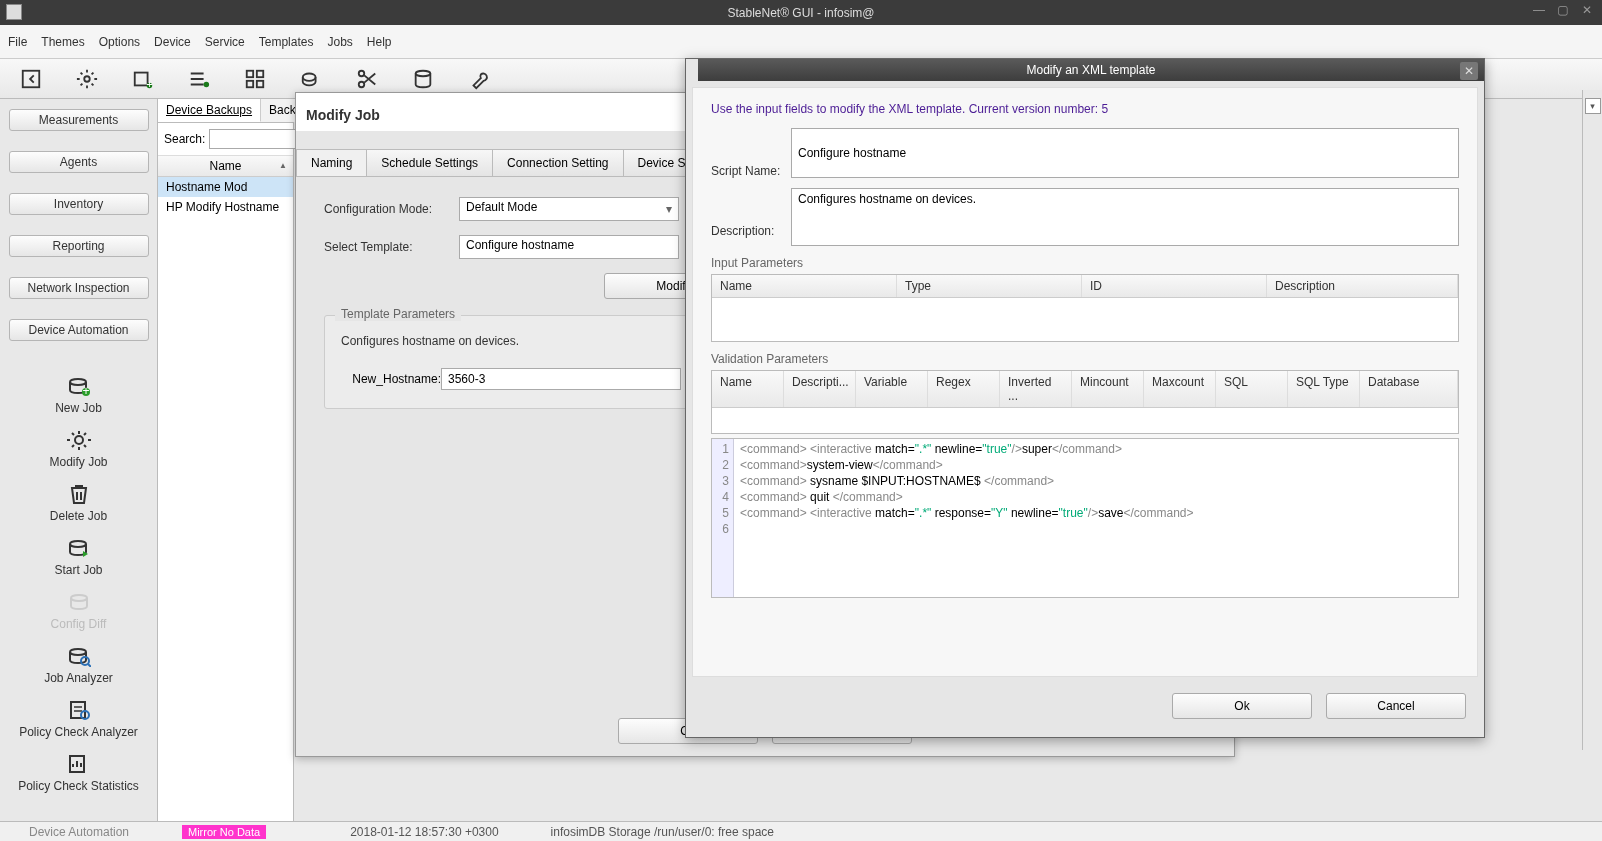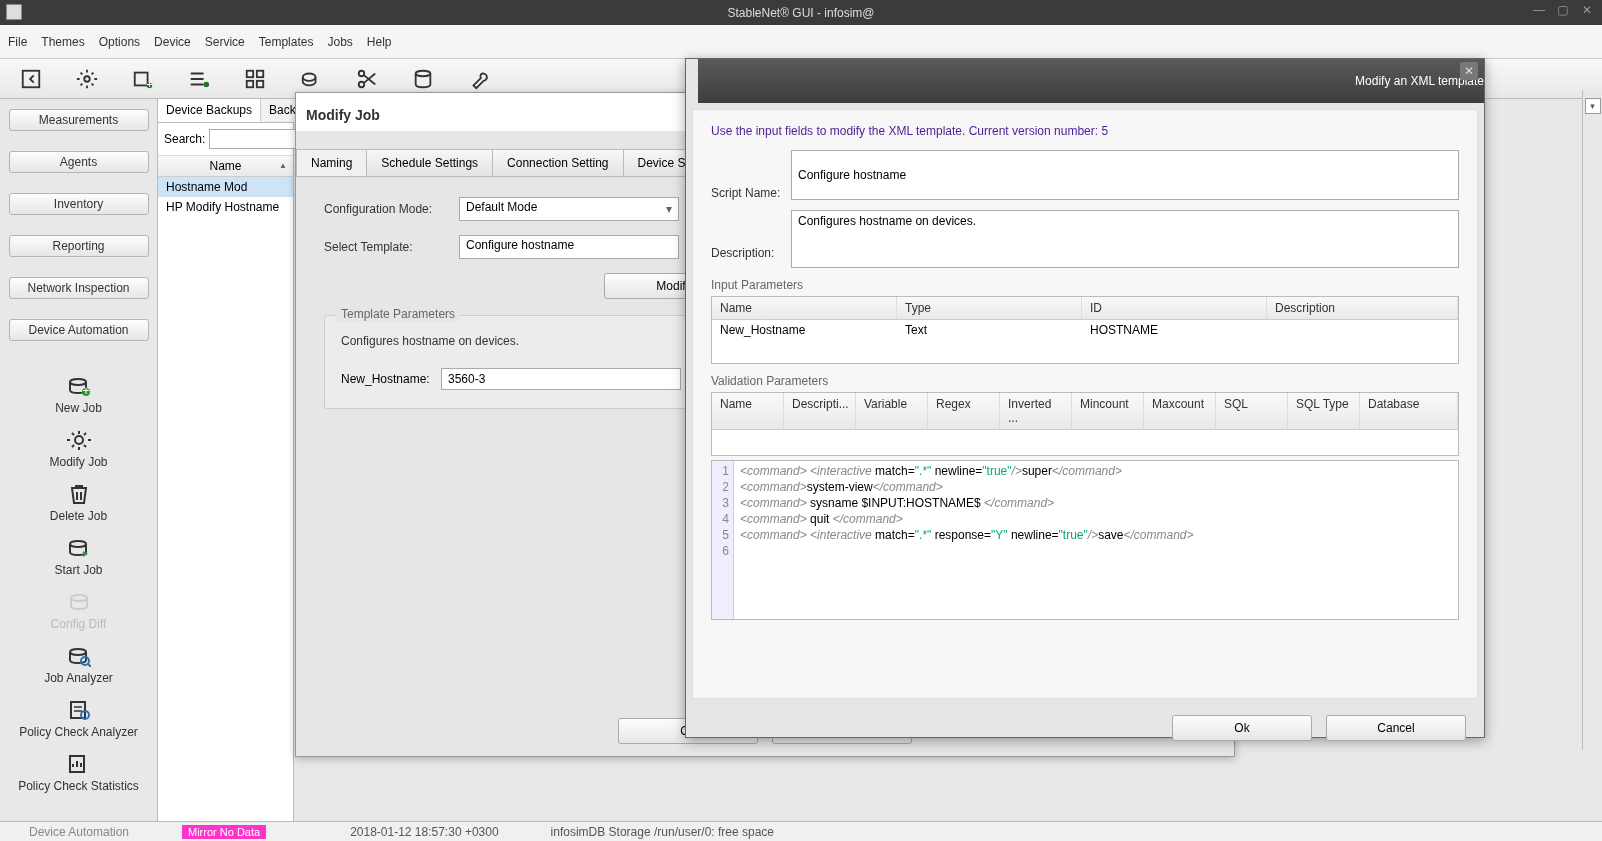--- a/index.html
+++ b/index.html
@@ -22,21 +22,21 @@
 .sidebar-left { width:158px; background:#e8e8e8; border-right:1px solid #bbb; display:flex; flex-direction:column; align-items:center; padding-top:10px; }
 .sidebar-left .nav-btn { width:140px; height:22px; background:linear-gradient(#fdfdfd,#e6e6e6); border:1px solid #b5b5b5; border-radius:3px; margin-bottom:20px; display:flex; align-items:center; justify-content:center; color:#333; cursor:pointer; font-size:12px; }
 .sidebar-left .action-item { margin-top:14px; display:flex; flex-direction:column; align-items:center; gap:4px; cursor:pointer; }
 .sidebar-left .action-item .icn { width:24px; height:22px; display:inline-block; }
 .sidebar-left .action-item span { font-size:12px; color:#333; }
 .sidebar-left .action-item.disabled span { color:#bbb; }
 
 .midpanel { width:136px; background:#fff; border-right:1px solid #bbb; }
 .midpanel .tabrow { height:24px; background:linear-gradient(#f8f8f8,#e8e8e8); border-bottom:1px solid #bbb; display:flex; }
 .midpanel .tabrow .tab { padding:4px 8px; border-right:1px solid #ccc; background:#f2f2f2; font-size:12px; white-space:nowrap; }
-.midpanel .tabrow .tab.active { background:#fff; border-bottom:1px solid #fff; }
+.midpanel .tabrow .tab.active { background:#fff; border-bottom:1px solid #fff;text-decoration:underline; }
 .midpanel .searchrow { padding:6px; display:flex; align-items:center; gap:4px; border-bottom:1px solid #ddd; }
 .midpanel .searchrow input { flex:1; height:20px; border:1px solid #aaa; padding:0 4px; }
 .midpanel .colhead { background:linear-gradient(#f9f9f9,#e9e9e9); border-bottom:1px solid #ccc; text-align:center; padding:3px; font-size:12px; position:relative; }
 .midpanel .colhead::after { content:"▲"; font-size:8px; position:absolute; right:6px; top:5px; color:#666; }
 .midpanel .listitem { padding:3px 8px; cursor:pointer; font-size:12px; white-space:nowrap; overflow:hidden; }
 .midpanel .listitem.sel { background:#cde4f7; }
 
 .statusbar { position:absolute; bottom:0; left:0; right:0; height:20px; background:#f0f0f0; border-top:1px solid #bbb; display:flex; align-items:center; font-size:11px; color:#555; }
 .statusbar .seg-left { width:158px; text-align:center; color:#888; }
 .statusbar .pink { background:#ff33cc; color:#fff; padding:1px 6px; margin:0 4px; font-size:11px; }
@@ -49,46 +49,46 @@
 .modify-job-panel .mj-body { padding:20px 28px; }
 .modify-job-panel .formrow { display:flex; align-items:center; margin-bottom:14px; }
 .modify-job-panel .formrow label { width:135px; color:#333; }
 .modify-job-panel .formrow .sel, .modify-job-panel .formrow .txt { flex:0 0 220px; height:24px; border:1px solid #aaa; background:#fff; padding:2px 6px; position:relative; }
 .modify-job-panel .formrow .sel::after { content:"▾"; position:absolute; right:6px; top:4px; color:#666; }
 .modify-job-panel .btn { width:140px; height:26px; background:linear-gradient(#fdfdfd,#e6e6e6); border:1px solid #aaa; border-radius:3px; margin-left:280px; cursor:pointer; }
 .modify-job-panel .groupbox { border:1px solid #ccc; border-radius:3px; margin-top:16px; padding:18px 16px 18px; position:relative; background:#ececec; }
 .modify-job-panel .groupbox .gtitle { position:absolute; top:-9px; left:10px; background:#e6e6e6; padding:0 6px; color:#666; font-size:12px; }
 .modify-job-panel .groupbox .desc { color:#333; margin-bottom:20px; }
 .modify-job-panel .groupbox .prow { display:flex; align-items:center; }
-.modify-job-panel .groupbox .prow label { width:100px; }
+.modify-job-panel .groupbox .prow label { width:100px;text-align:right; }
 .modify-job-panel .groupbox .prow input { flex:1; max-width:240px; height:22px; border:1px solid #aaa; padding:0 6px; background:#fff; }
 .modify-job-panel .mj-buttons { position:absolute; bottom:12px; width:100%; display:flex; justify-content:center; gap:14px; }
 .modify-job-panel .mj-buttons button { width:140px; height:26px; background:linear-gradient(#fdfdfd,#e6e6e6); border:1px solid #aaa; border-radius:3px; cursor:pointer; }
 
 .xml-dialog { position:absolute; left:685px; top:58px; width:800px; height:680px; background:#e6e6e6; border:1px solid #666; box-shadow:0 3px 12px rgba(0,0,0,.35); }
-.xml-dialog .xd-title { height:44px; background:linear-gradient(#5a5a5a,#3d3d3d); color:#fff; display:flex; align-items:center; justify-content:flex-end; position:relative; font-size:13px;margin-left:12px; }
+.xml-dialog .xd-title { height:22px; background:linear-gradient(#5a5a5a,#3d3d3d); color:#fff; display:flex; align-items:center; justify-content:center; position:relative; font-size:13px;margin-left:12px; }
 .xml-dialog .xd-title .xd-close { position:absolute; right:6px; top:3px; width:18px; height:18px; background:#777; color:#ddd; display:flex; align-items:center; justify-content:center; cursor:pointer; border-radius:2px; font-size:12px; }
 .xml-dialog .xd-body { padding:14px 18px; background:#f7f7f7; border:1px solid #ddd; margin:6px; height:590px; overflow:hidden; }
 .xml-dialog .xd-intro { color:#4c1d95; margin-bottom:12px; }
 .xml-dialog .xd-row { display:flex; margin-bottom:10px; }
 .xml-dialog .xd-row label { width:80px; padding-top:3px; color:#333;margin-top:33px; }
 .xml-dialog .xd-row input, .xml-dialog .xd-row textarea { flex:1; border:1px solid #aaa; padding:3px 6px; background:#fff; font-family:inherit; }
 .xml-dialog .xd-row textarea { height:58px; resize:none; }
 .xml-dialog .section-label { color:#666; font-size:12px; margin:10px 0 4px; }
 .xml-dialog .grid { border:1px solid #bbb; background:#fff; }
 .xml-dialog .grid .ghead { display:flex; background:linear-gradient(#f9f9f9,#e9e9e9); border-bottom:1px solid #ccc; }
 .xml-dialog .grid .ghead div { padding:4px 8px; border-right:1px solid #ddd; font-size:12px; color:#333; }
 .xml-dialog .grid .grow { display:flex; }
 .xml-dialog .grid .grow div { padding:3px 8px; font-size:12px; }
 .xml-dialog .grid1 { height:68px; }
 .xml-dialog .grid2 { height:64px; }
 .xml-dialog .code { border:1px solid #bbb; background:#fff; height:160px; margin-top:4px; display:flex; font-family:Consolas,monospace; font-size:12px; }
 .xml-dialog .code .gutter { width:22px; background:#eef; border-right:1px solid #ccd; text-align:right; padding:2px 4px; color:#888; line-height:16px; }
 .xml-dialog .code .lines { padding:2px 6px; line-height:16px; white-space:pre; }
-.xml-dialog .code .kw { color:#888; font-style:italic; }
+.xml-dialog .code .kw { color:#888; }
 .xml-dialog .code .str { color:#0a7; }
 .xml-dialog .xd-buttons { display:flex; justify-content:flex-end; gap:14px; padding:10px 18px; }
 .xml-dialog .xd-buttons button { width:140px; height:26px; background:linear-gradient(#fdfdfd,#e6e6e6); border:1px solid #aaa; border-radius:3px; cursor:pointer; }
 
 .right-strip { position:absolute; right:0; top:90px; width:20px; height:660px; background:#e8e8e8; border-left:1px solid #bbb; }
 .right-strip .dd { width:16px; height:16px; margin:8px auto 0; border:1px solid #999; background:#fff; font-size:9px; text-align:center; line-height:14px; color:#555; cursor:pointer; }
 
 svg { display:block; }
 </style>
 </head>
@@ -334,26 +334,20 @@
       <textarea style="">Configures hostname on devices.</textarea>
     </div>
 
     <div class="section-label">Input Parameters</div>
     <div class="grid grid1">
       <div class="ghead">
         <div style="width:185px">Name</div>
         <div style="width:185px">Type</div>
         <div style="width:185px">ID</div>
         <div style="flex:1">Description</div>
-      </div>
-      <div class="grow">
-        <div style="width:185px">New_Hostname</div>
-        <div style="width:185px">Text</div>
-        <div style="width:185px">HOSTNAME</div>
-        <div style="flex:1"></div>
       </div>
     </div>
 
     <div class="section-label">Validation Parameters</div>
     <div class="grid grid2">
       <div class="ghead">
         <div style="width:72px">Name</div>
         <div style="width:72px">Descripti...</div>
         <div style="width:72px">Variable</div>
         <div style="width:72px">Regex</div>

